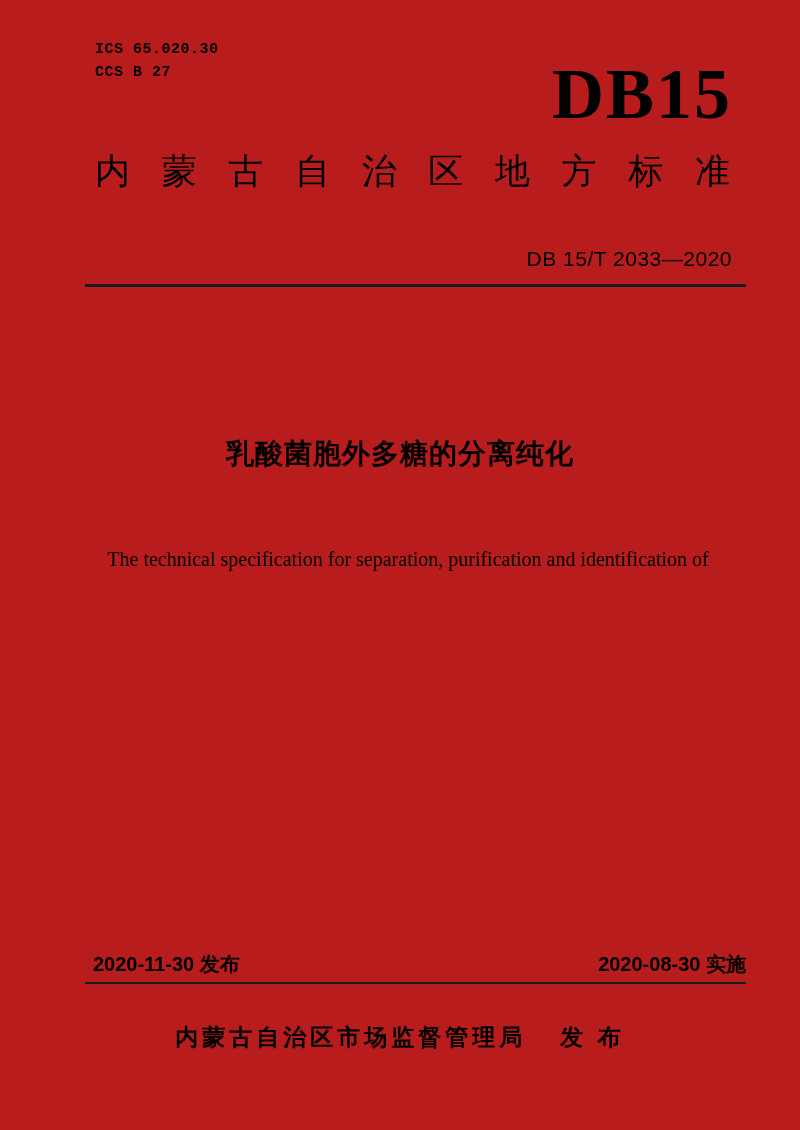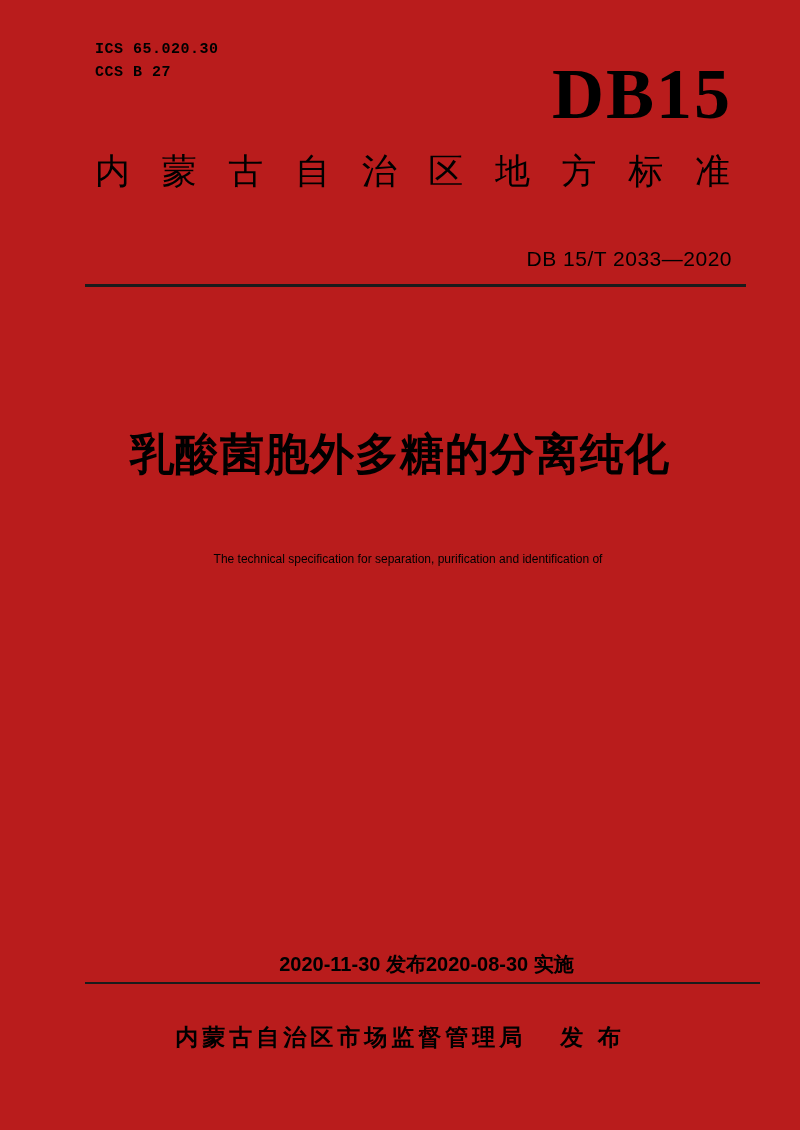--- a/index.html
+++ b/index.html
@@ -76,48 +76,48 @@
     height: 3px;
     background: #1b1b1b;
   }
 
   .doc-title {
     position: absolute;
     left: 0;
     right: 0;
     top: 430px;
     text-align: center;
-    font-size: 44px;
+    font-size: 28px;
     line-height: 48px;
     font-weight: bold;
     letter-spacing: 1px;
     color: #000;
   }
 
   .doc-title-en {
     position: absolute;
     left: 0;
     right: 0;
     top: 544px;
     text-align: center;
-    font-family: Liberation Sans, sans-serif;
-    font-size: 12px;
+    font-family: Liberation Serif, serif;
+    font-size: 20px;
     line-height: 30px;
     font-weight: normal;
     color: #000;
     padding-left: 16px;
   }
 
   .date-row {
     position: absolute;
     left: 85px;
-    right: 40px;
+    right: 54px;
     top: 951px;
     display: flex;
-    justify-content: center;
+    justify-content: space-between;
     align-items: flex-end;
     font-size: 20px;
     font-weight: bold;
     padding-bottom: 4px;
     border-bottom: 2px solid #1b1b1b;
     color: #000;
   }
   .date-row .issue { padding-left: 8px; }
 
   .publisher-row {

